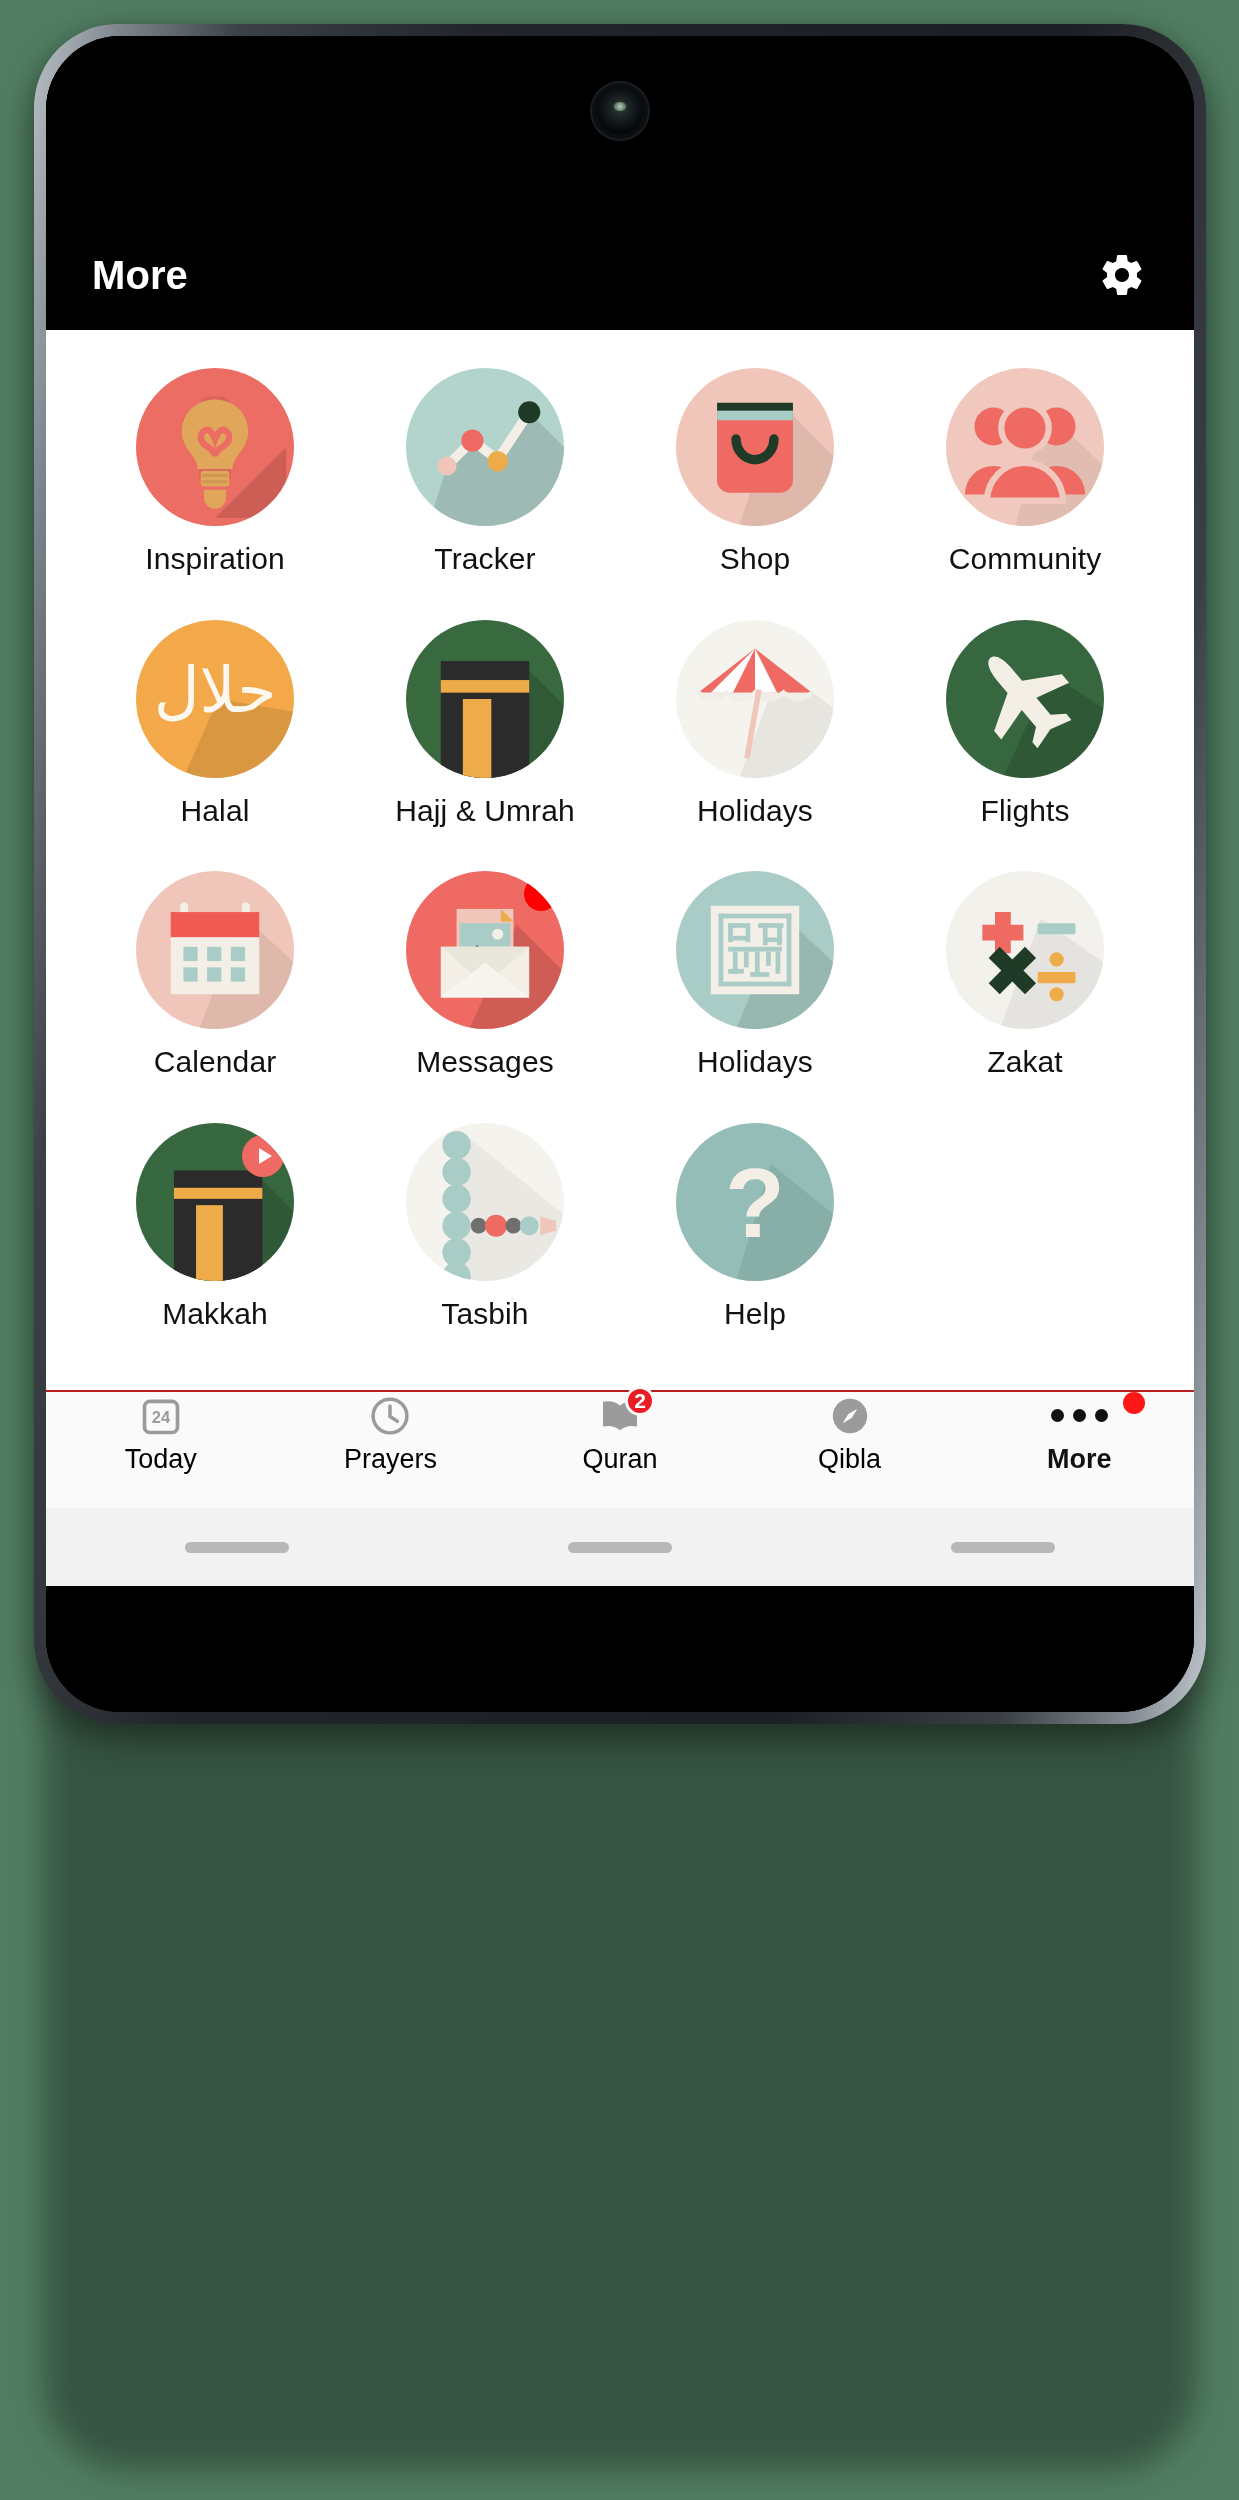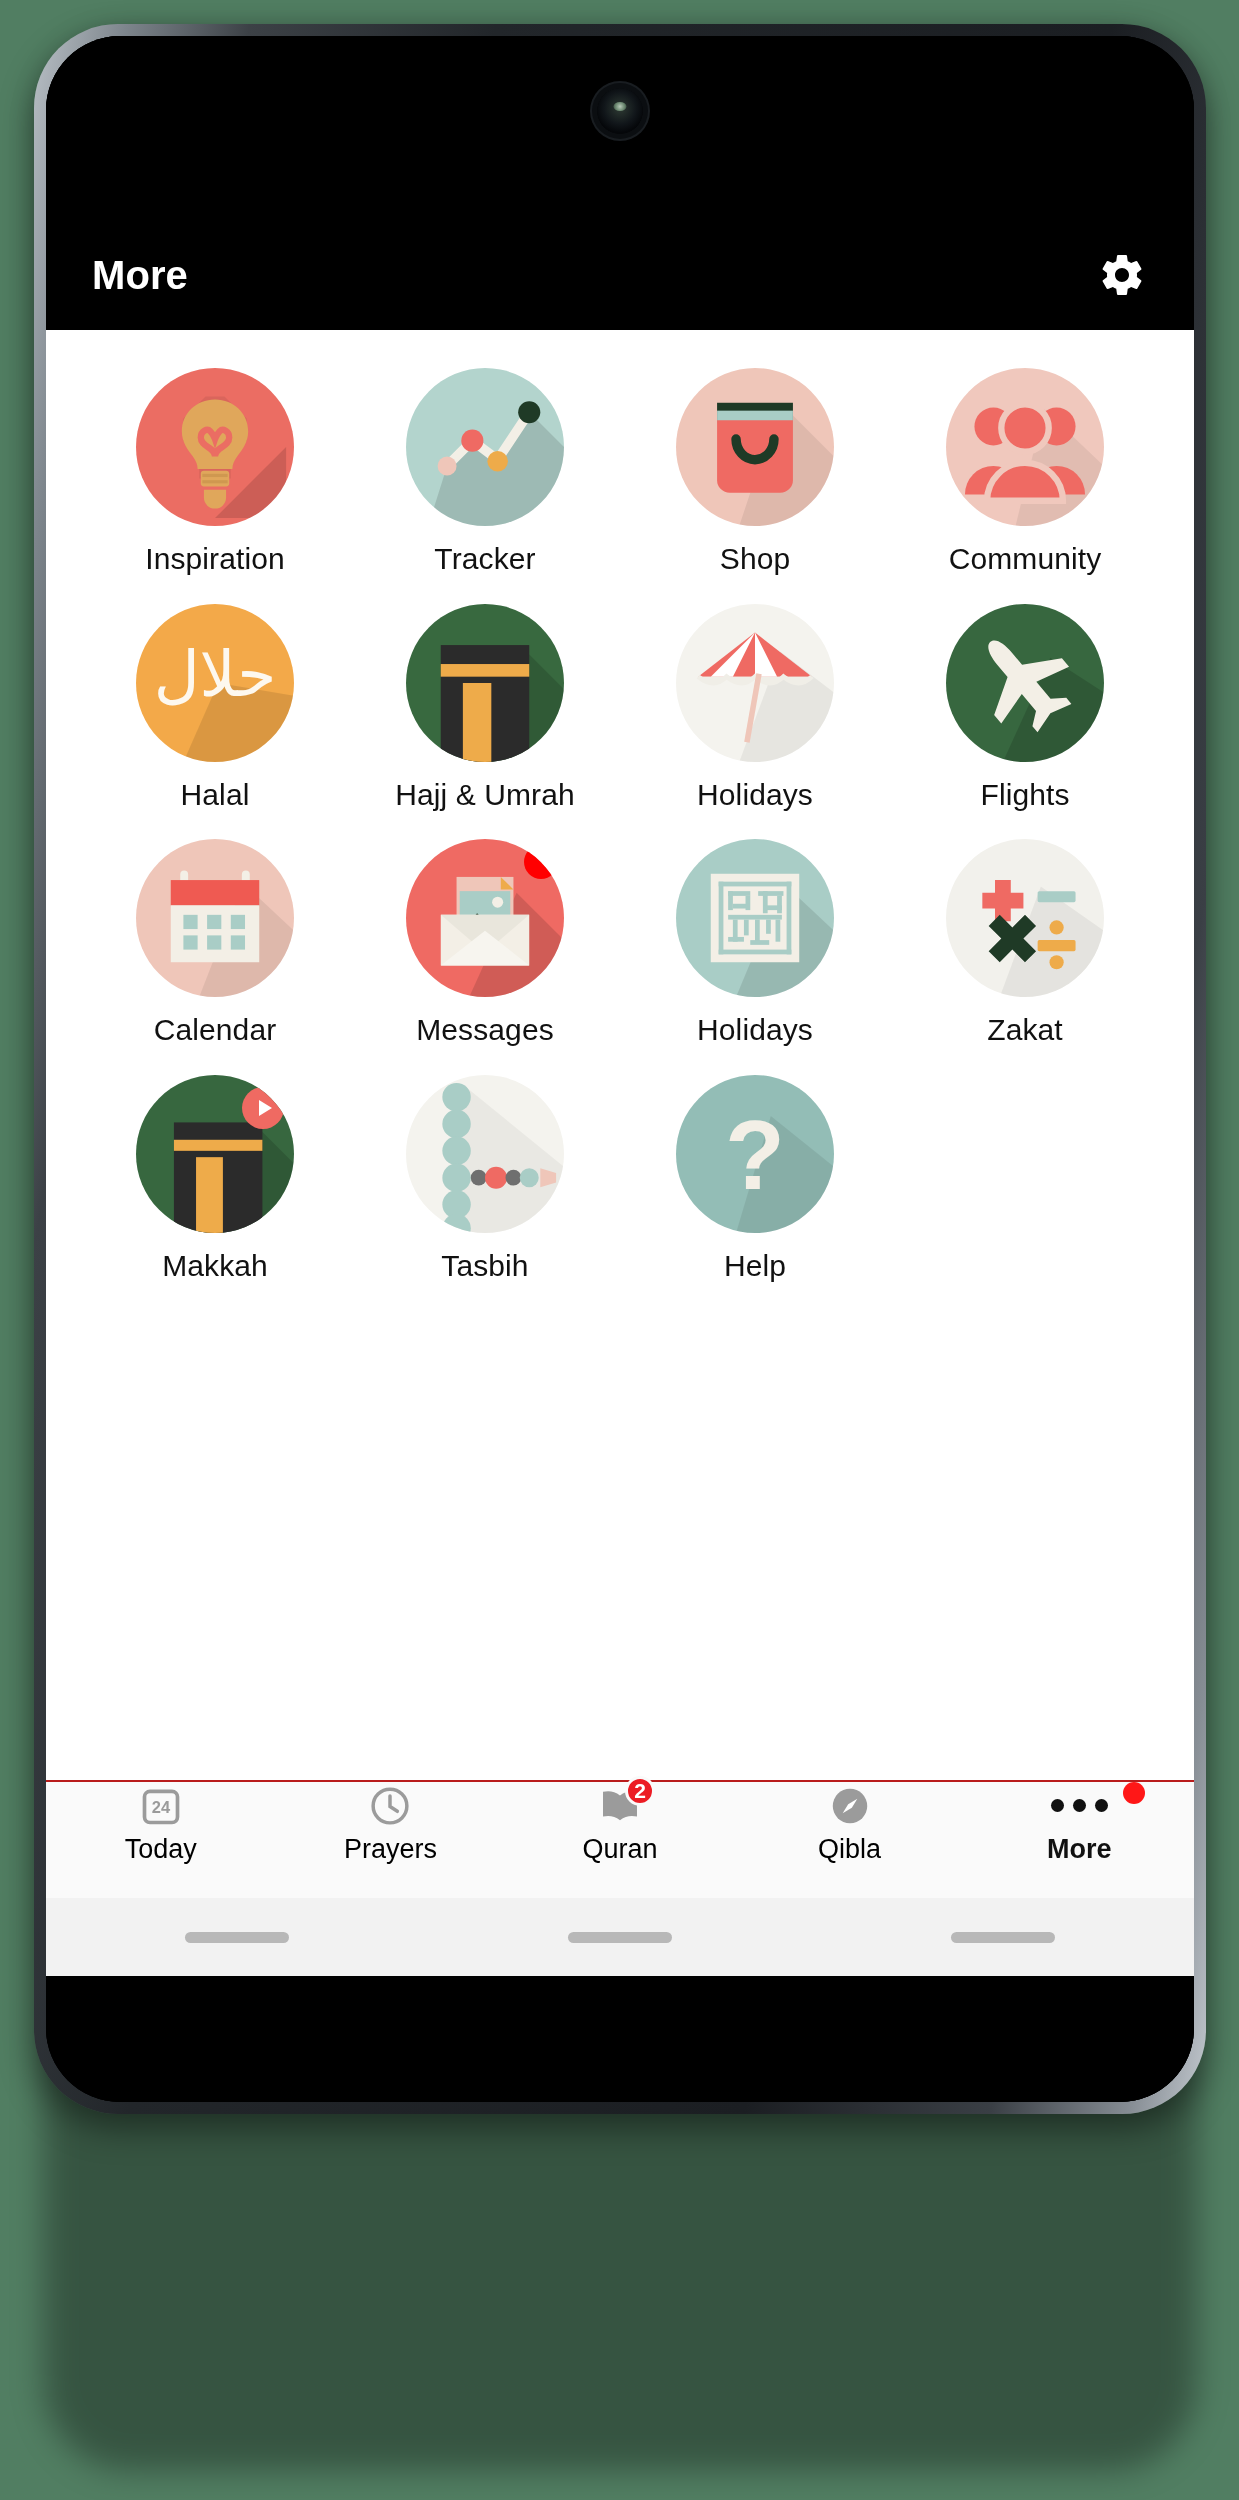--- a/index.html
+++ b/index.html
@@ -19,21 +19,21 @@
     position: absolute;
     left: 44px; top: 38px;
     width: 1152px; height: 2432px;
     border-radius: 86px;
     background: rgba(0,0,0,0.33);
     filter: blur(16px);
   }
   .phone {
     position: absolute;
     left: 34px; top: 24px;
-    width: 1172px; height: 2090px;
+    width: 1172px; height: 1700px;
     border-radius: 84px;
     background: linear-gradient(100deg,#b9c0c6 0%, #7d858c 6%, #3c4146 14%,
                                 #22262a 30%, #1b1e22 70%, #3a3f45 86%,
                                 #868d94 95%, #c3c9cf 100%);
     box-shadow: 0 14px 34px rgba(0,0,0,0.45);
   }
   .phone-inner {
     position: absolute;
     left: 12px; top: 12px; right: 12px; bottom: 12px;
     border-radius: 74px;
@@ -86,21 +86,21 @@
   .gear-btn { width: 52px; height: 52px; display:flex; align-items:center; justify-content:center; }
 
   
   .content {
     flex: 1; background: #ffffff; padding-top: 24px;
     overflow: hidden;
   }
   .grid {
     display: grid;
     grid-template-columns: repeat(4, 1fr);
-    row-gap: 14px;
+    row-gap: 30px;
     padding: 0 34px;
   }
   .tile {
     display: flex; flex-direction: column; align-items: center;
     padding-top: 14px;
   }
   .tile-icon {
     width: 158px; height: 158px; border-radius: 50%;
     position: relative; overflow: hidden; flex: none;
   }

